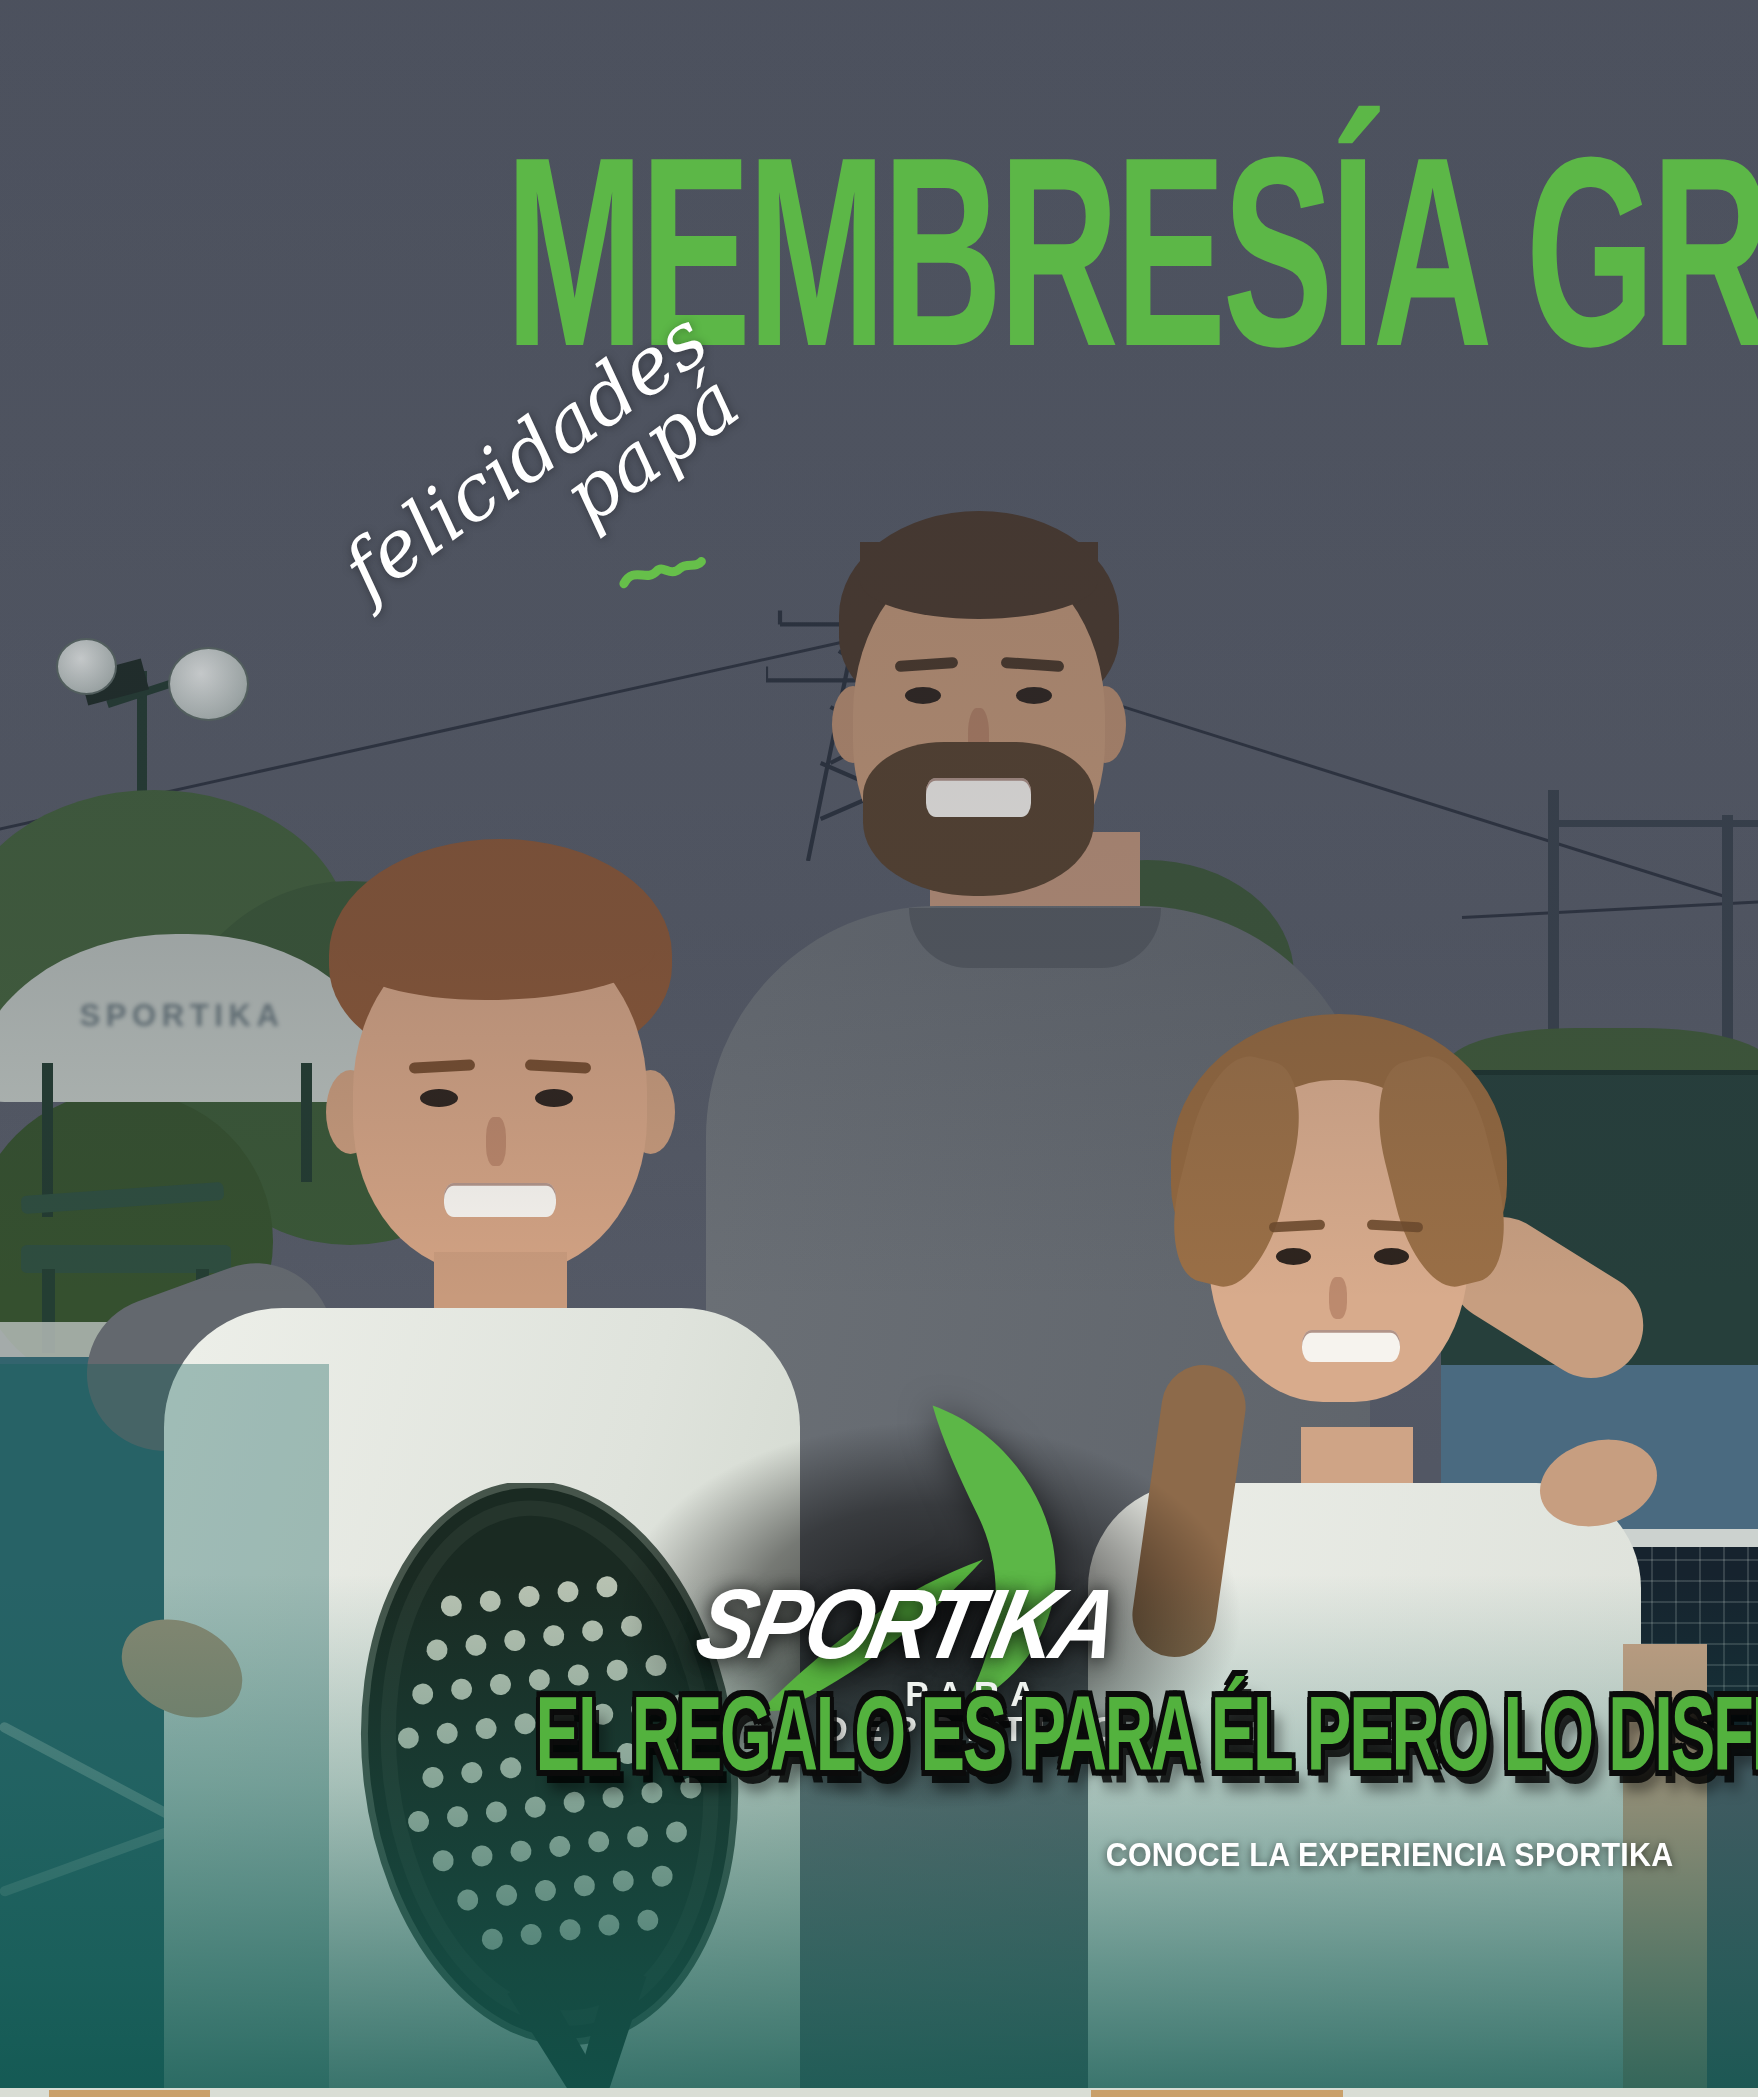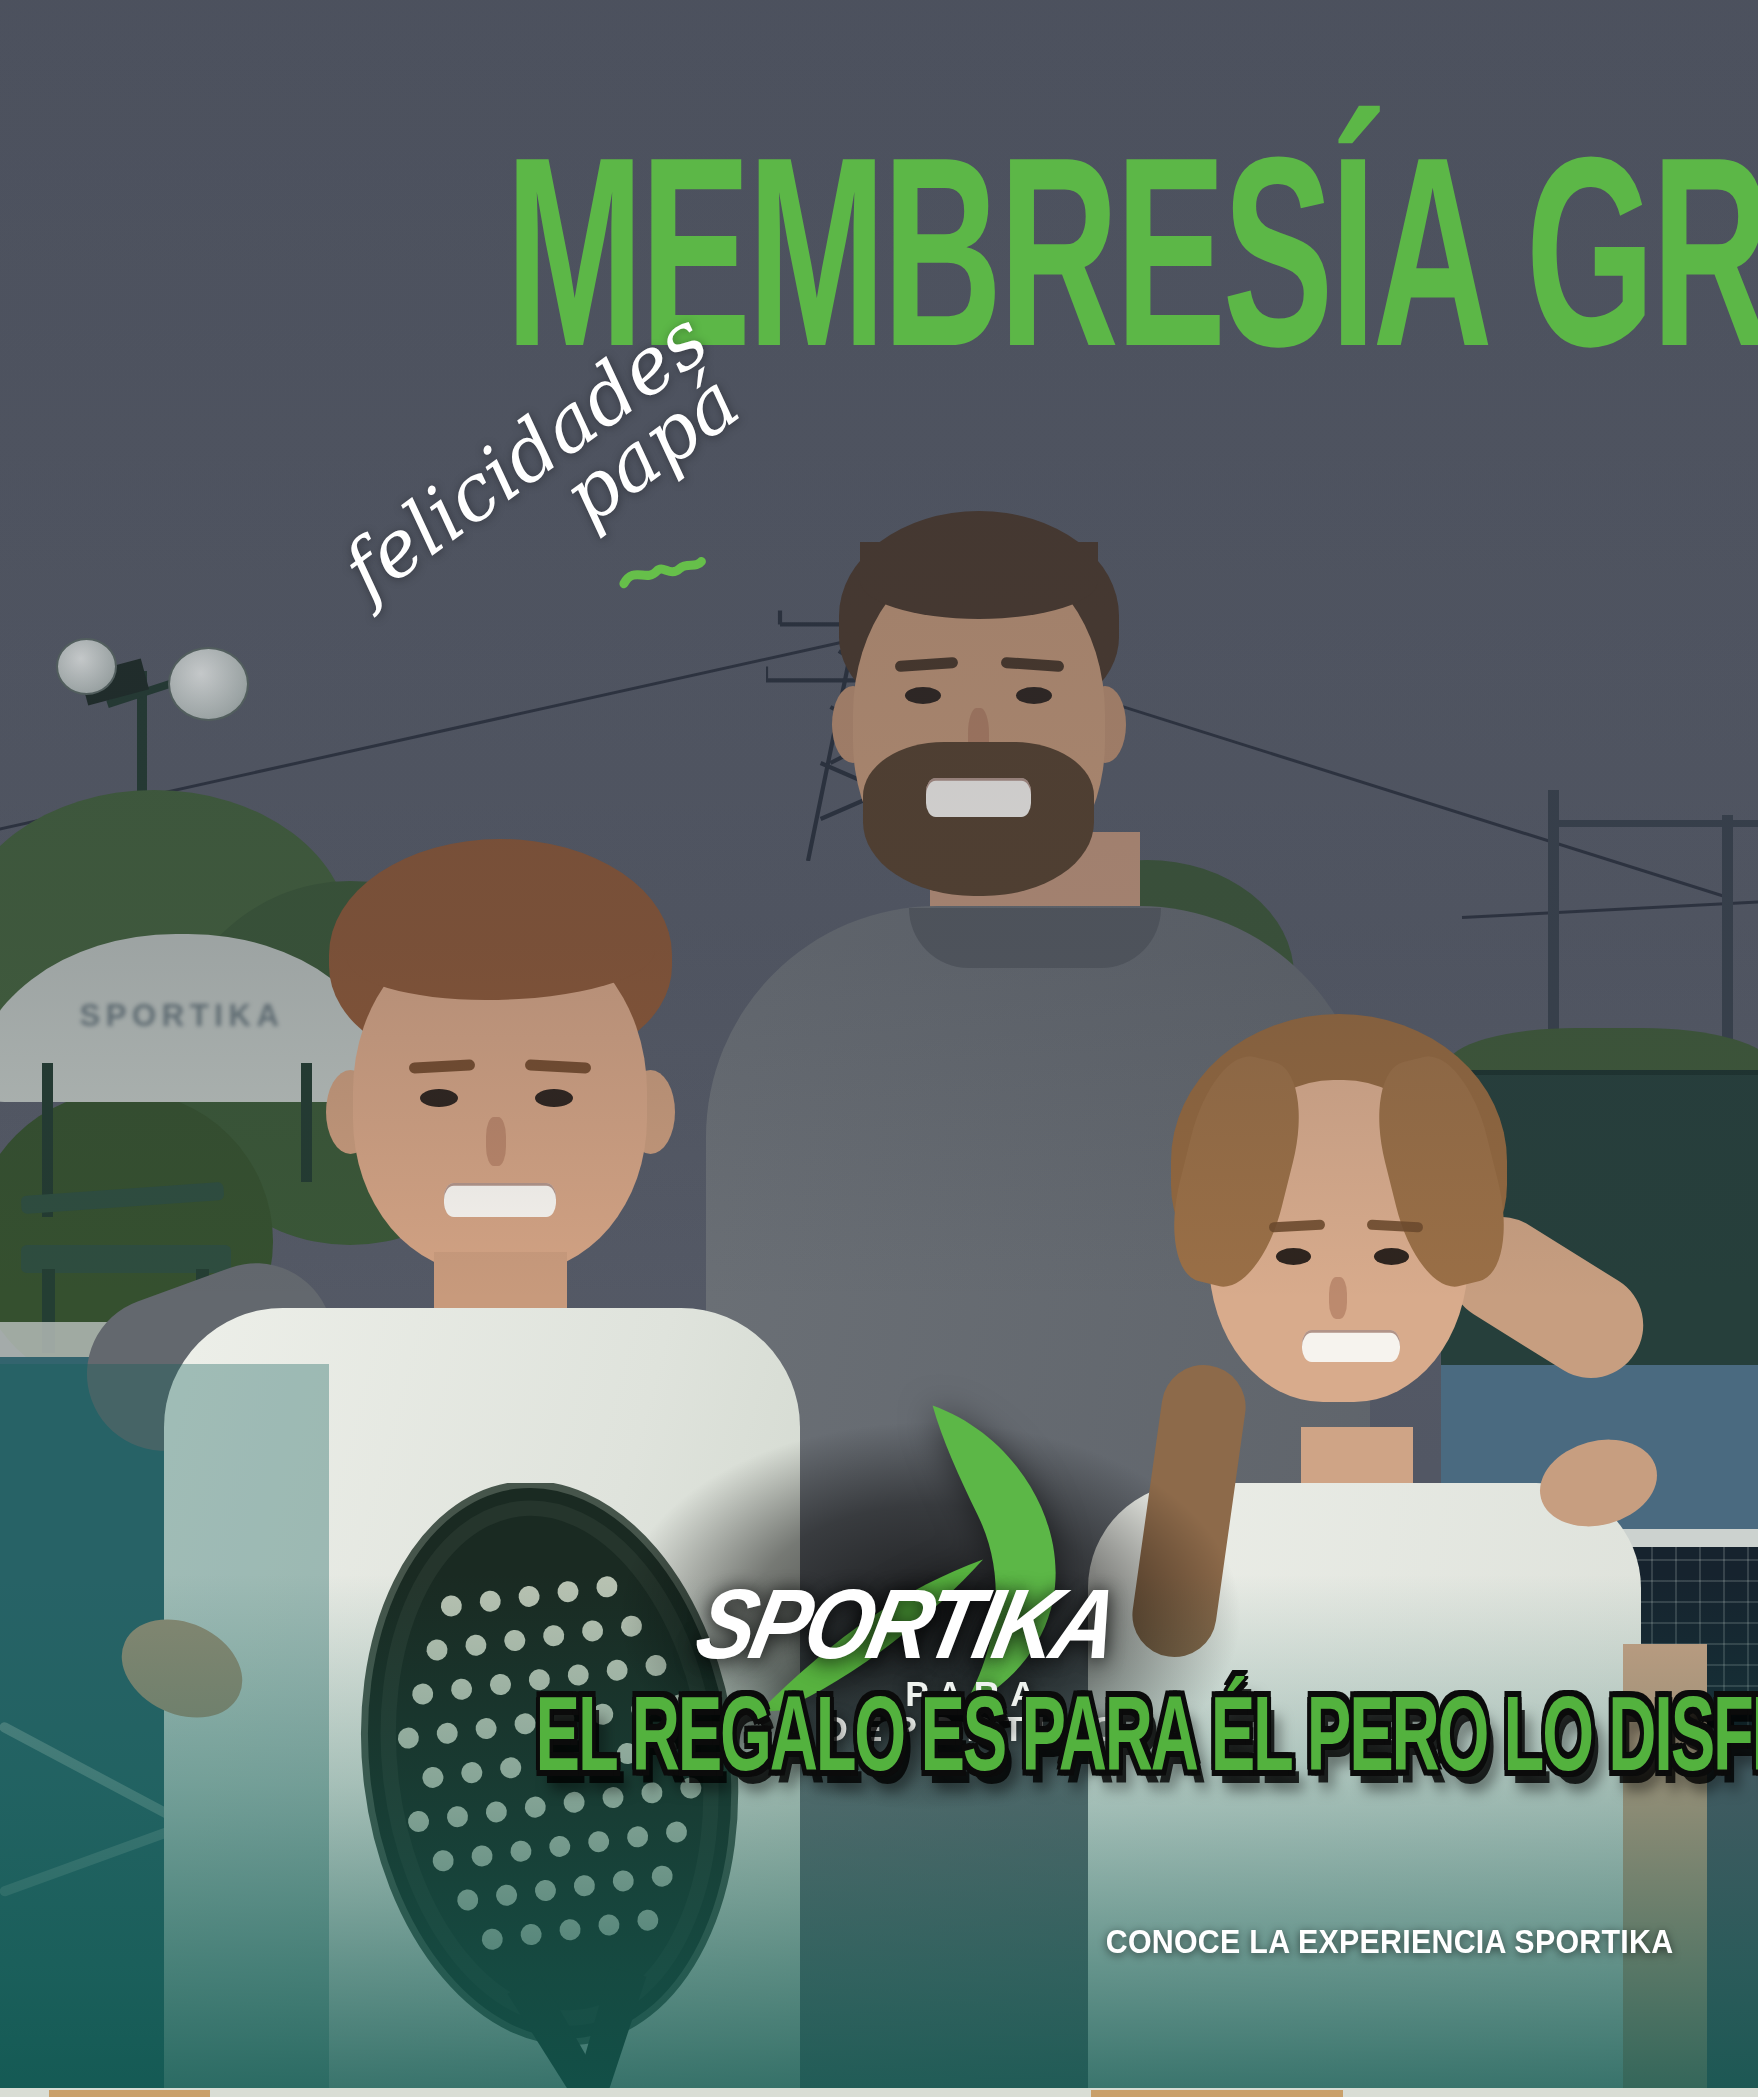--- a/index.html
+++ b/index.html
@@ -48,21 +48,21 @@
   .subheadline{right:83px;top:362px;text-align:right;font:700 74px/1 "Liberation Sans",sans-serif;color:#5CB747;z-index:12;}
   .subheadline .cond{display:inline-block;transform:scaleX(.66);transform-origin:right center;white-space:nowrap;letter-spacing:-1.4px;}
   .note{left:301px;top:413px;width:490px;transform:rotate(-36deg);text-align:center;color:#fff;
     font:italic 400 78px/0.92 "DejaVu Serif",serif;text-shadow:0 1.4px 9.8px rgba(0,0,0,.35);z-index:12;}
   .note-l2{margin:-2.8px 0 0 210px;}
   .tagline{left:0;right:0;top:1680px;text-align:center;font:700 106px/1 "Liberation Sans",sans-serif;color:#53B23E;z-index:12;}
   .tagline .cond{display:inline-block;transform:scaleX(.63);white-space:nowrap;letter-spacing:-3.5px;
     text-shadow:-5.6px -5.6px 0 #0B0B0B,5.6px -5.6px 0 #0B0B0B,-5.6px 5.6px 0 #0B0B0B,5.6px 5.6px 0 #0B0B0B,
       0 -6.3px 0 #0B0B0B,0 6.3px 0 #0B0B0B,-6.3px 0 0 #0B0B0B,6.3px 0 0 #0B0B0B,
       11.2px 12.6px 0 rgba(0,0,0,.8),18px 19.6px 17px rgba(0,0,0,.5);}
-  .cta{left:1081px;top:1924px;width:560px;font:700 33px/1.1 "Liberation Sans",sans-serif;color:#fff;z-index:12;}
+  .cta{left:1081px;top:1837px;width:560px;font:700 33px/1.1 "Liberation Sans",sans-serif;color:#fff;z-index:12;}
   .cta .cond{display:inline-block;transform:scaleX(.92);white-space:nowrap;letter-spacing:0.3px;text-shadow:0 2.1px 8.4px rgba(0,0,0,.6);}
   .phone-row{left:1081px;top:1862px;width:560px;display:flex;align-items:center;justify-content:center;gap:11.2px;z-index:12;}
   .phone-num{font:700 99px/1 "Liberation Sans",sans-serif;color:#fff;transform:scaleX(.72);letter-spacing:-2.1px;
     white-space:nowrap;text-shadow:0 4.2px 12.6px rgba(0,0,0,.55);}
   
   .logo-glow{left:615px;top:1420px;width:629px;height:392px;z-index:11;
     background:radial-gradient(ellipse at center,rgba(0,0,0,.72) 0%,rgba(0,0,0,.45) 40%,transparent 70%);}
   .swoosh{left:752px;top:1404px;width:329px;height:308px;z-index:12;filter:drop-shadow(0 4.2px 17px rgba(0,0,0,.5));}
   .wordmark{left:654px;top:1574px;width:504px;text-align:center;font:italic 700 99px/1 "Liberation Sans",sans-serif;color:#fff;z-index:12;}
   .wordmark .cond{display:inline-block;transform:skewX(-12deg) scaleX(.88);letter-spacing:-4.9px;white-space:nowrap;

